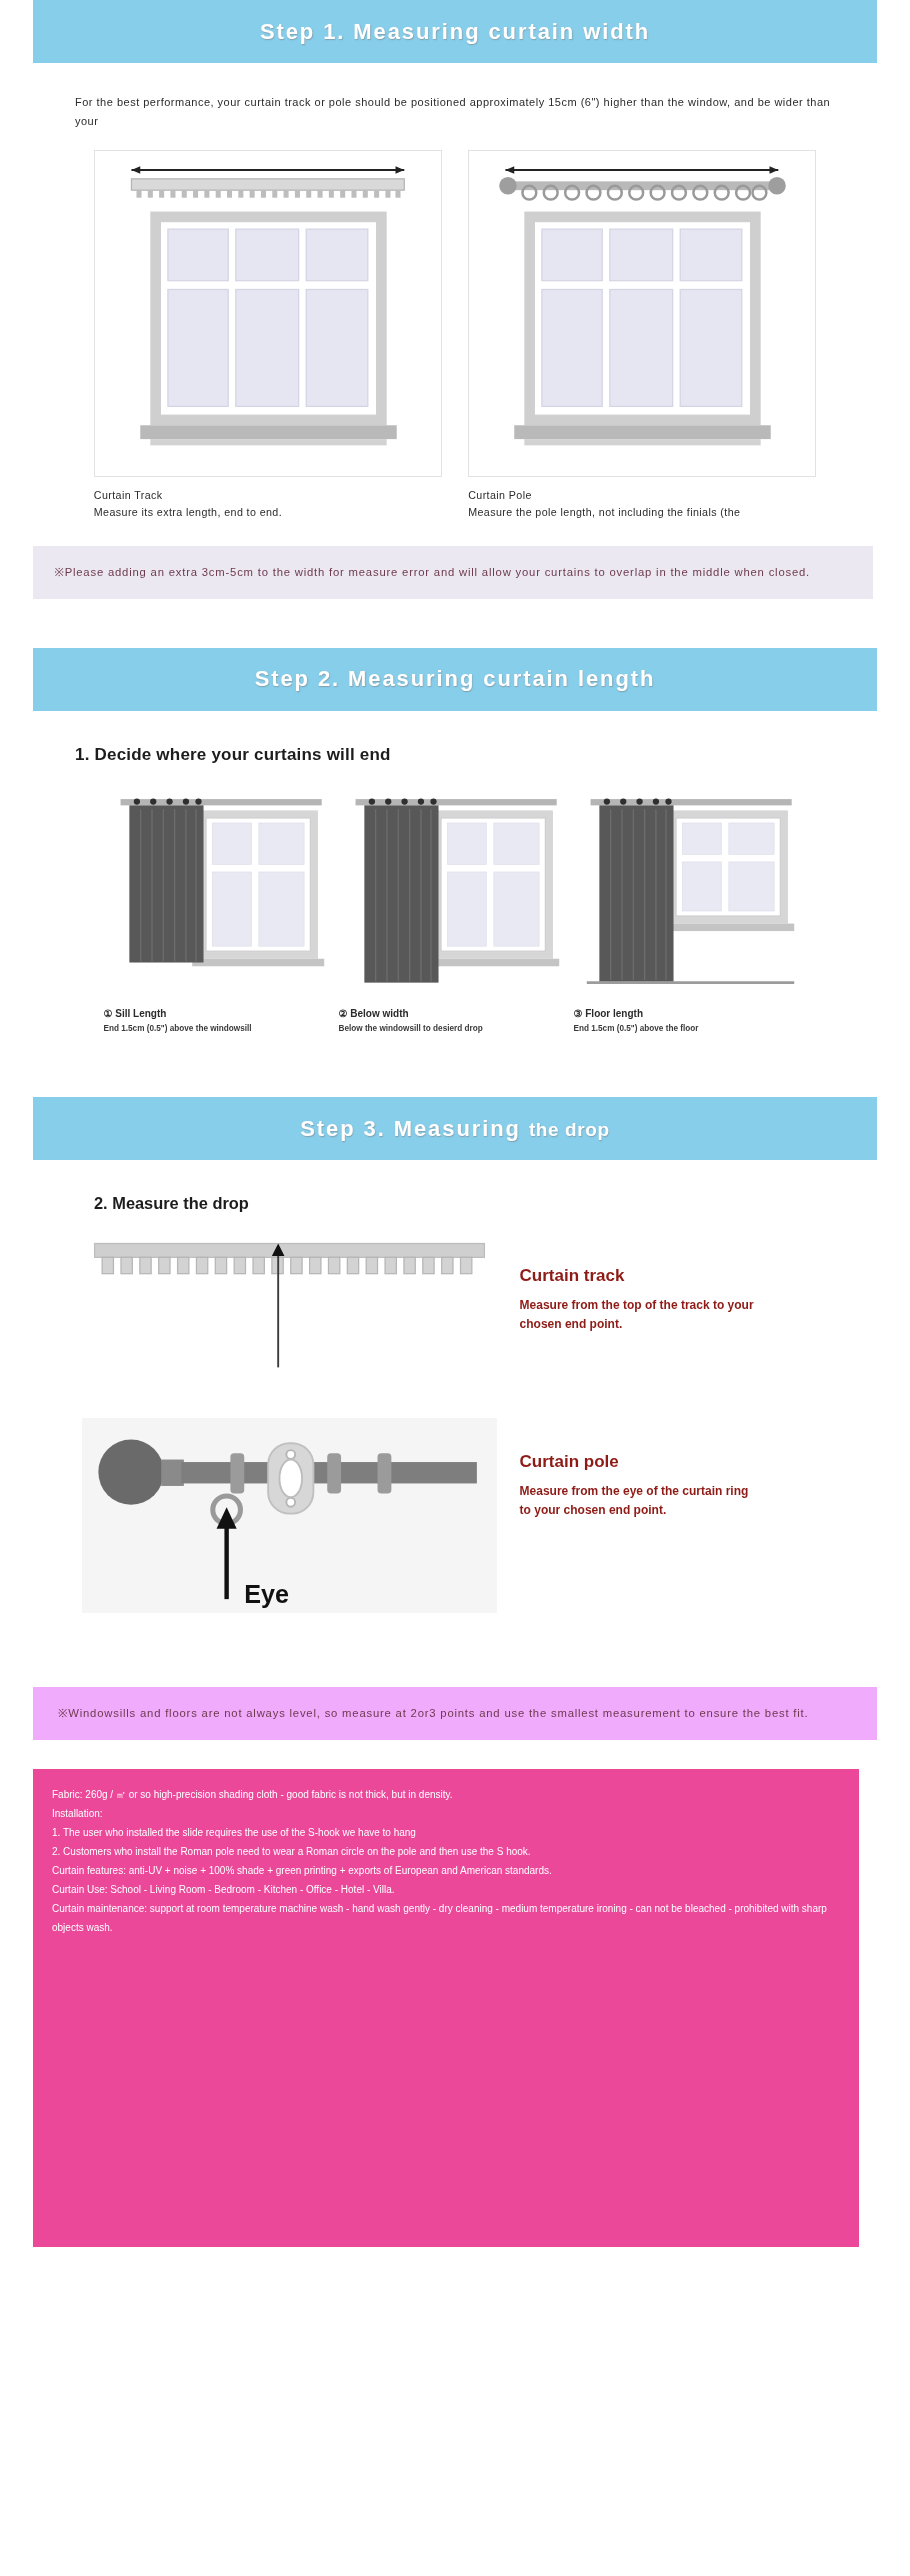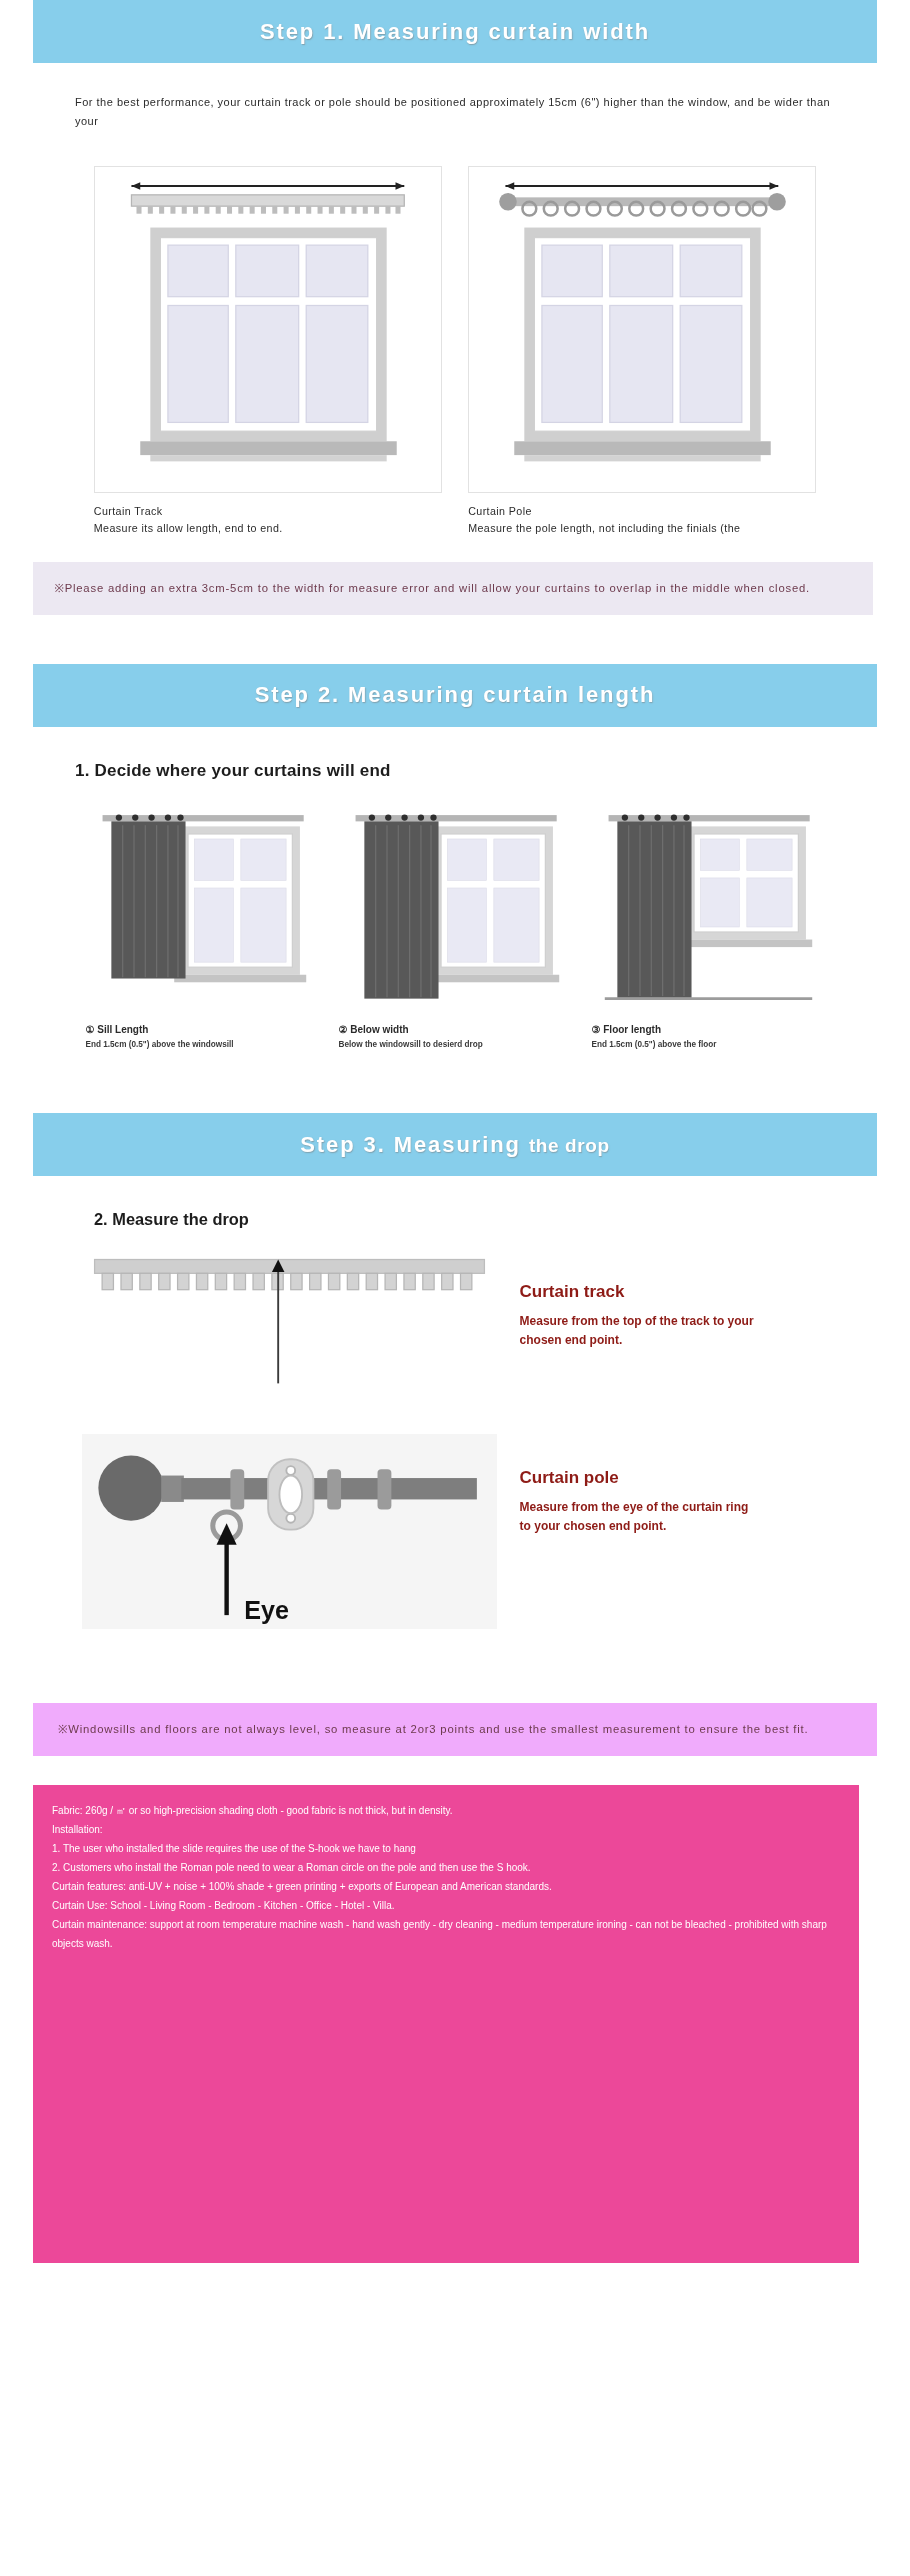--- a/index.html
+++ b/index.html
@@ -37,21 +37,21 @@
     font-weight: bold;
     text-shadow: 0.6px 0.6px 1.3px rgba(120,120,120,0.55);
   }
   .step-bar .step-title .sub {
     font-size: 19px;
     letter-spacing: 0.6px;
   }
 
   
   .intro {
-    margin: 30px 75px 35px 75px;
+    margin: 30px 75px 19px 75px;
     font-size: 11px;
     line-height: 19px;
     letter-spacing: 0.5px;
     color: #2b2b2b;
     text-align: left;
   }
 
   
   .window-row {
     display: flex;
@@ -118,21 +118,21 @@
     margin: 34px 0 19px 94px;
     font-size: 16.4px;
     font-weight: bold;
     color: #1d1d1d;
   }
 
   
   .triple-row {
     display: flex;
     justify-content: center;
-    gap: 20px;
+    gap: 2px;
     width: 767px;
     margin: 0 auto;
   }
   .triple-card { width: 233px; }
   .triple-fig { width: 233px; height: 220px; position: relative; }
   .triple-label {
     font-size: 10px;
     font-weight: bold;
     color: #2b2b2b;
     margin-top: 3.8px;
@@ -247,21 +247,21 @@
           <rect x="116" y="220" width="96" height="186" fill="#e6e6f2" stroke="#d4d4e4" stroke-width="2"></rect>
           <rect x="224" y="220" width="100" height="186" fill="#e6e6f2" stroke="#d4d4e4" stroke-width="2"></rect>
           <rect x="336" y="220" width="98" height="186" fill="#e6e6f2" stroke="#d4d4e4" stroke-width="2"></rect>
 
           <rect x="72" y="436" width="408" height="22" fill="#b9b9b9"></rect>
           <rect x="88" y="458" width="376" height="10" fill="#d2d2d2"></rect>
         </svg>
       </div>
       <div class="caption">
         <span class="ttl">Curtain Track</span>
-        <span>Measure its allow length, end to end.</span>
+        <span>Measure its extra length, end to end.</span>
       </div>
     </div>
 
     <div class="window-card">
       <div class="window-figure">
         <svg width="347" height="326" viewBox="0 0 552 518">
           <line x1="58" y1="30" x2="492" y2="30" stroke="#222" stroke-width="3"></line>
           <polygon points="58,30 72,24 72,36" fill="#222"></polygon>
           <polygon points="492,30 478,24 478,36" fill="#222"></polygon>
 

